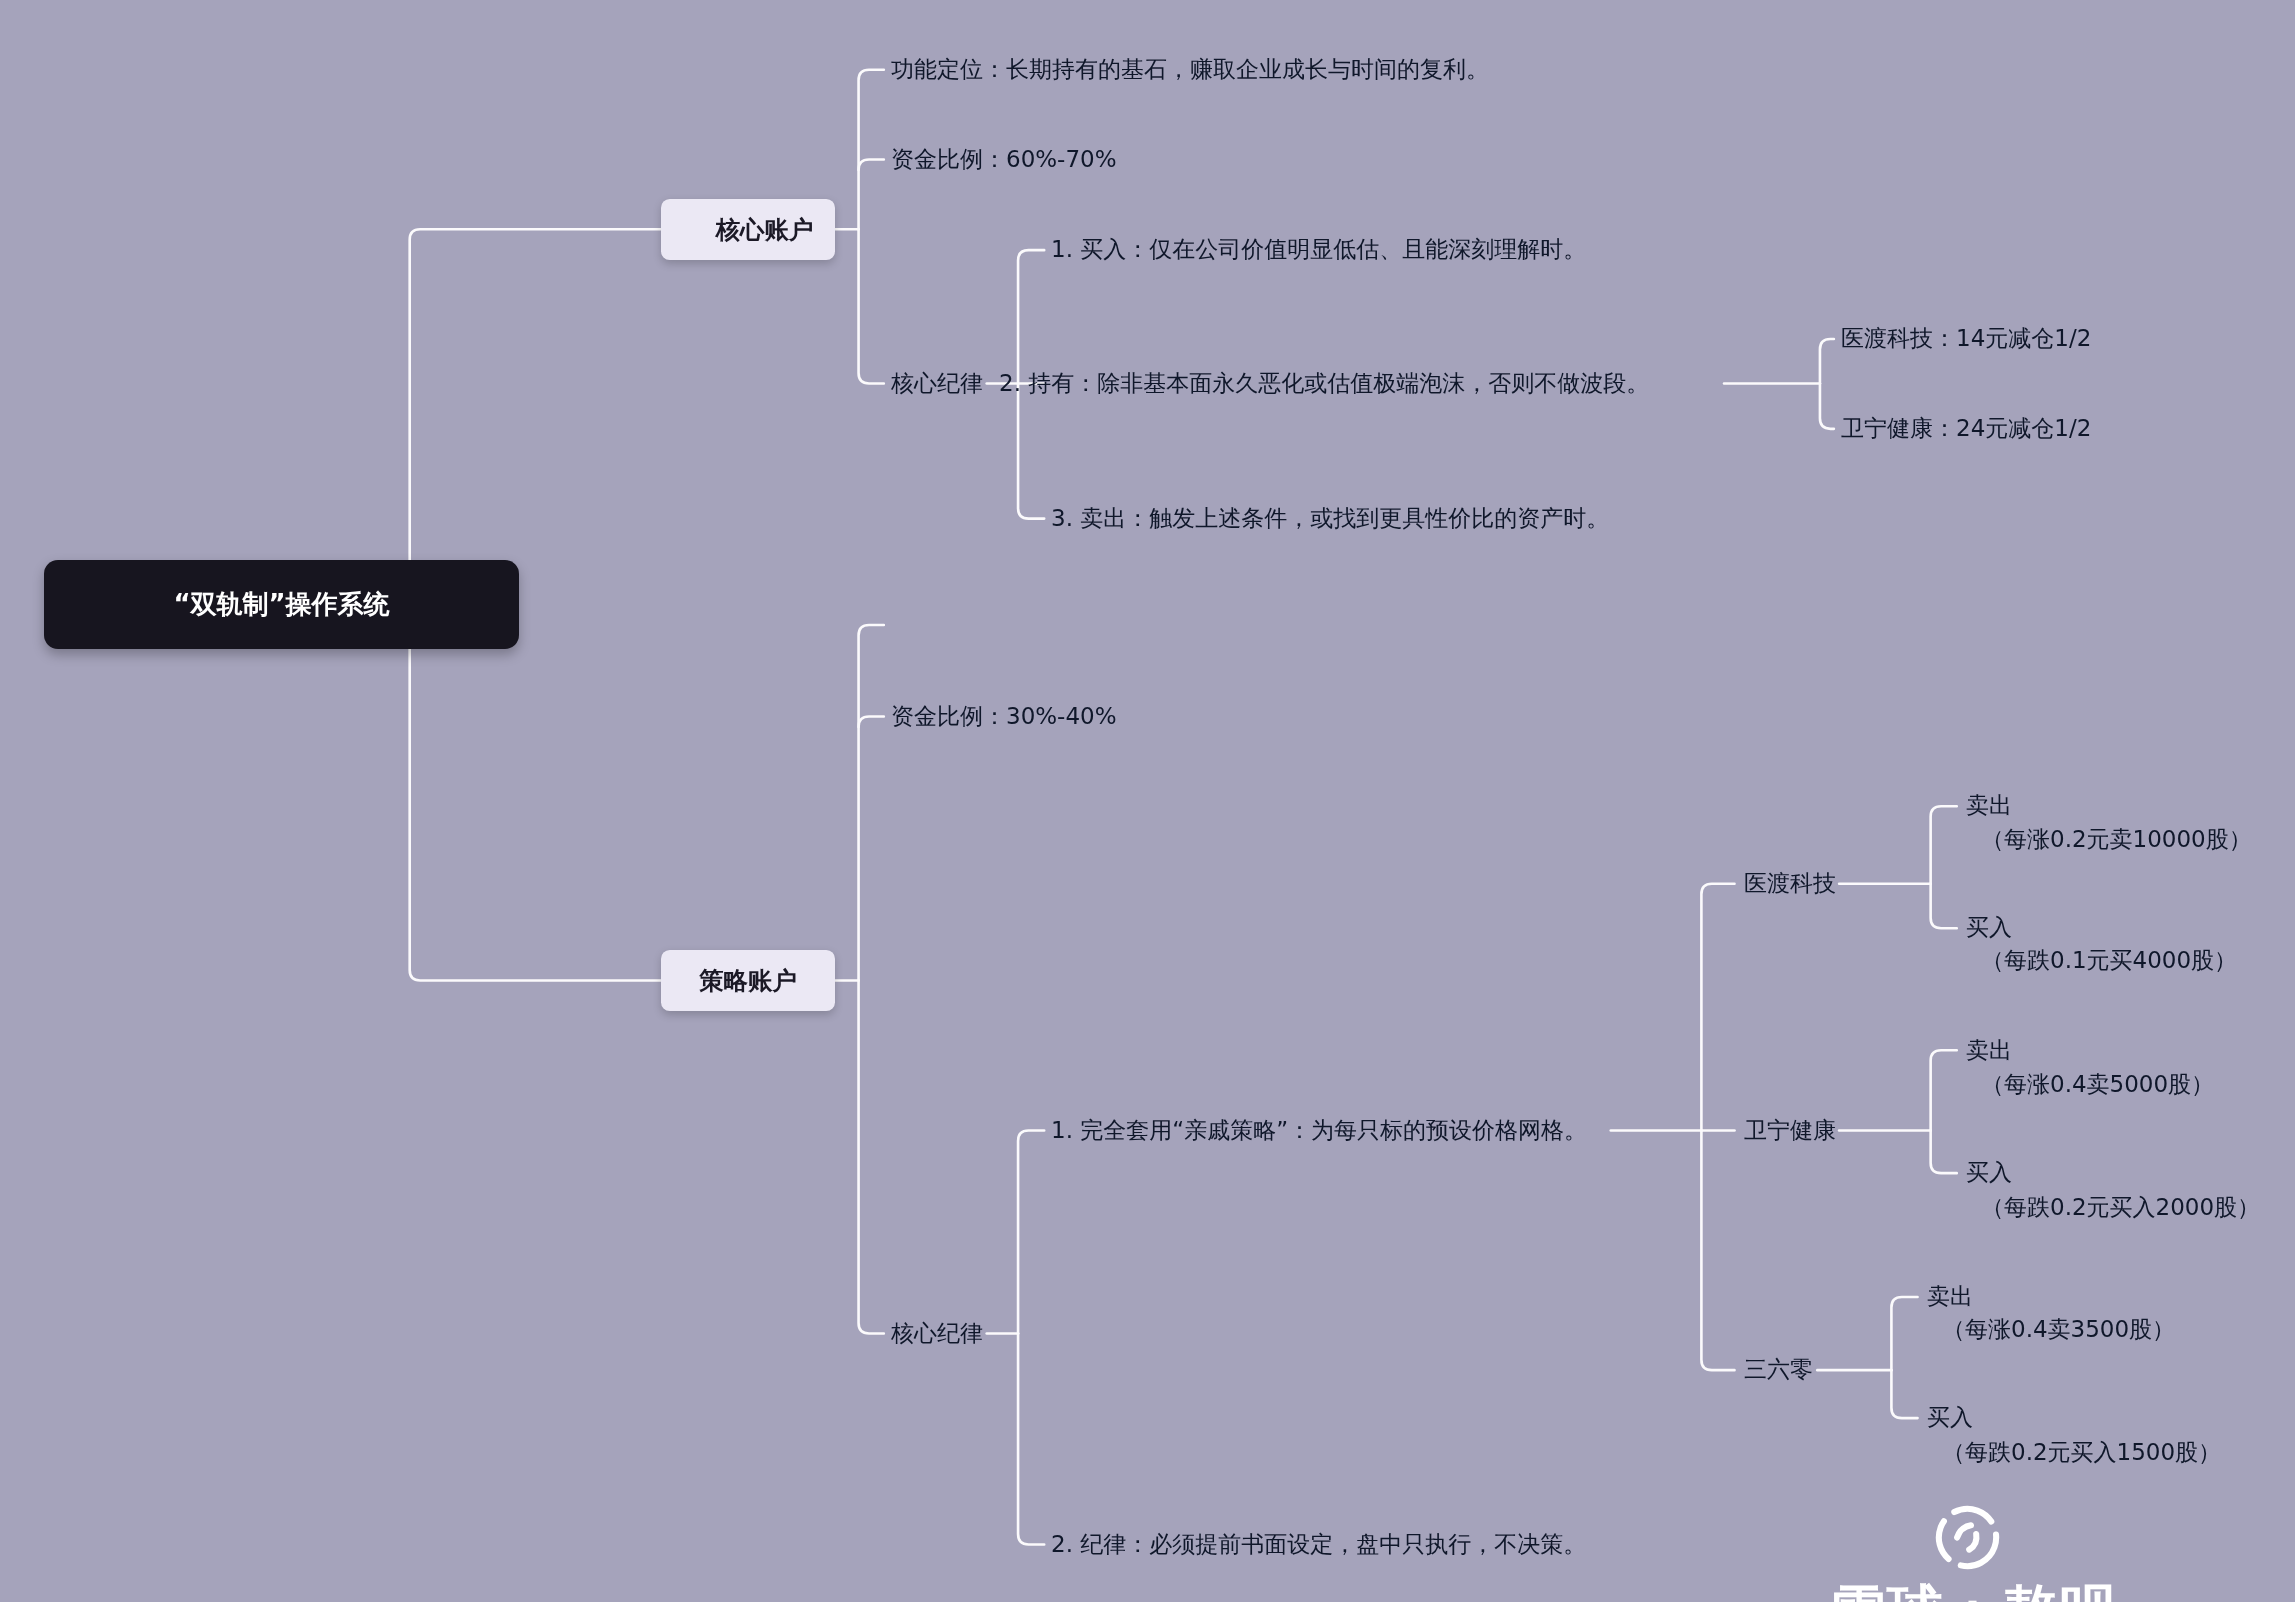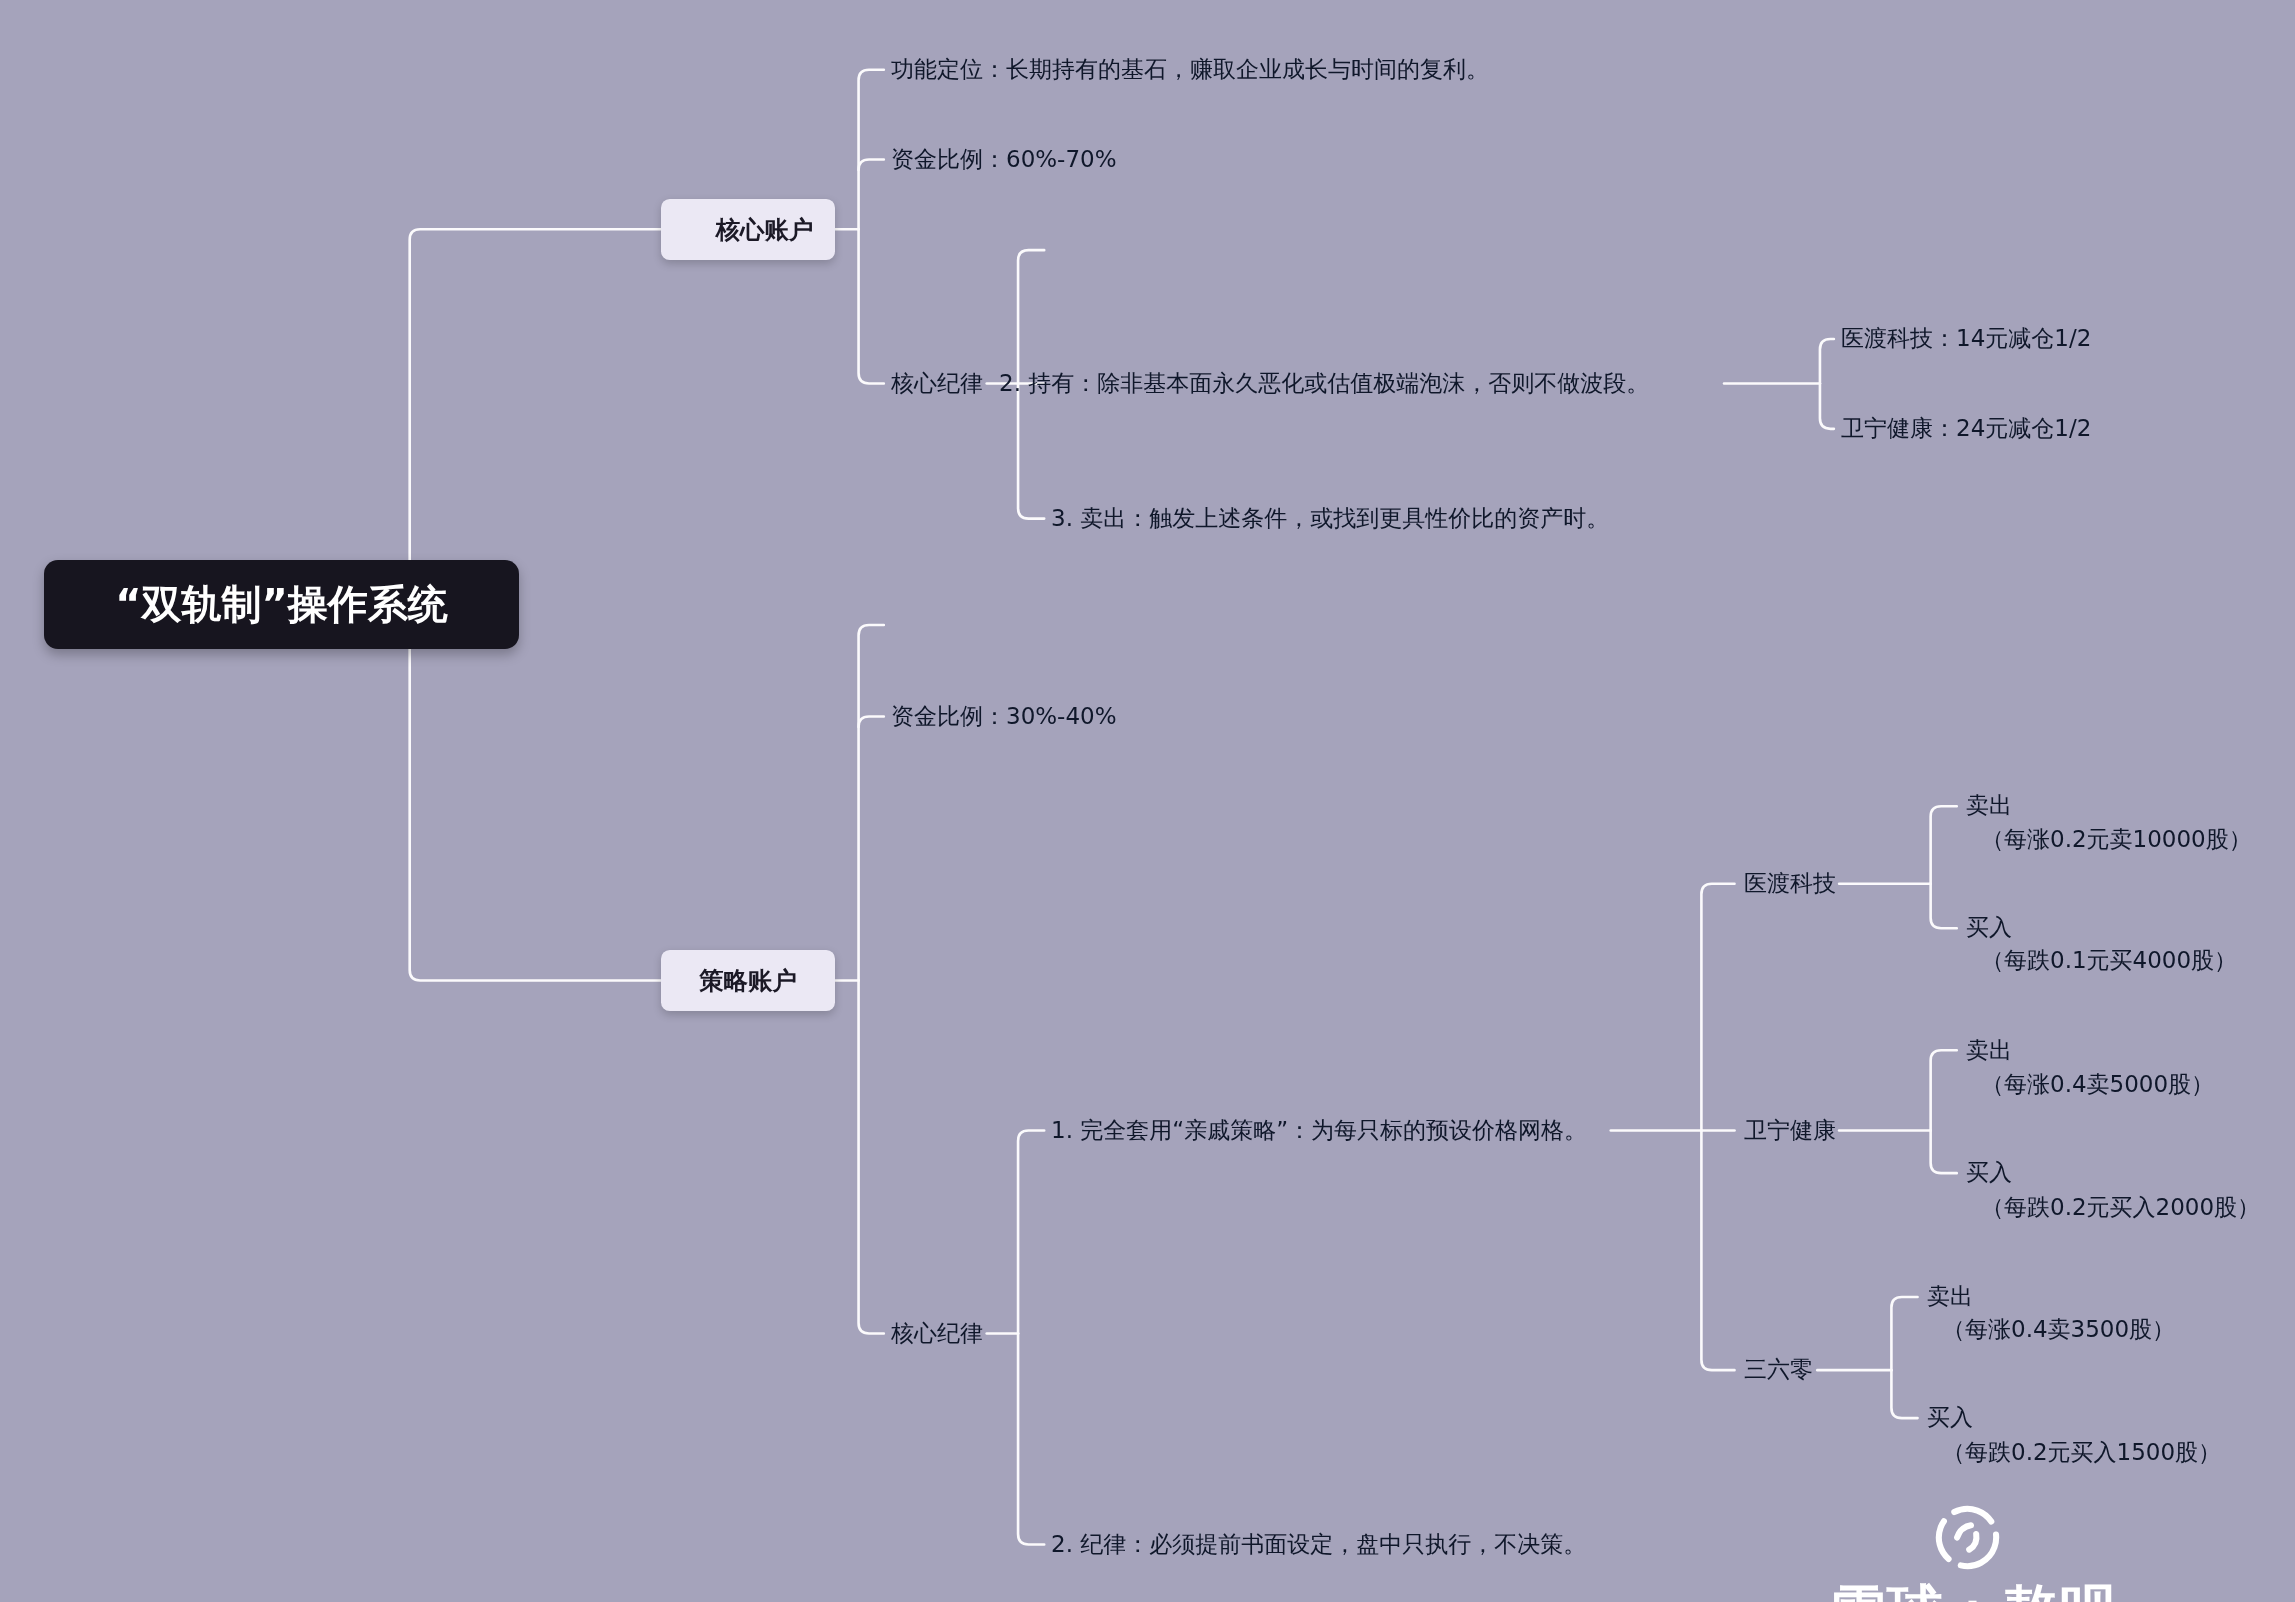--- a/index.html
+++ b/index.html
@@ -33,21 +33,21 @@
     align-items: center;
     justify-content: center;
     font-weight: bold;
     box-sizing: border-box;
   }
   .node.root {
     left: 44px; top: 560px;
     width: 475px; height: 89px;
     background: #17151f;
     color: #ffffff;
-    font-size: 40px;
+    font-size: 26px;
     border-radius: 14px;
     box-shadow: 0 5.2px 12.2px rgba(0,0,0,0.25);
   }
   .node.branch {
     left: 661px;
     width: 174px; height: 61px;
     background: #ebe8f4;
     color: #1b1926;
     font-size: 24.4px;
     border-radius: 8.7px;
@@ -129,20 +129,21 @@
   </svg>
 
   <div class="node root">“双轨制”操作系统</div>
   <div class="node branch core">核心账户</div>
   <div class="node branch strategy">策略账户</div>
 
   <div class="lbl" style="left:891px; top:70px;">功能定位：长期持有的基石，赚取企业成长与时间的复利。</div>
   <div class="lbl" style="left:891px; top:160px;">资金比例：60%-70%</div>
   <div class="lbl" style="left:891px; top:384px;">核心纪律</div>
 
+  <div class="lbl" style="left:1051px; top:250px;">1. 买入：仅在公司价值明显低估、且能深刻理解时。</div>
   <div class="lbl" style="left:999px; top:384px;">2. 持有：除非基本面永久恶化或估值极端泡沫，否则不做波段。</div>
   <div class="lbl" style="left:1051px; top:519px;">3. 卖出：触发上述条件，或找到更具性价比的资产时。</div>
 
   <div class="lbl" style="left:1841px; top:339px;">医渡科技：14元减仓1/2</div>
   <div class="lbl" style="left:1841px; top:429px;">卫宁健康：24元减仓1/2</div>
 
   <div class="lbl" style="left:891px; top:717px;">资金比例：30%-40%</div>
   <div class="lbl" style="left:891px; top:1334px;">核心纪律</div>
 
   <div class="lbl" style="left:1051px; top:1131px;">1. 完全套用“亲戚策略”：为每只标的预设价格网格。</div>

